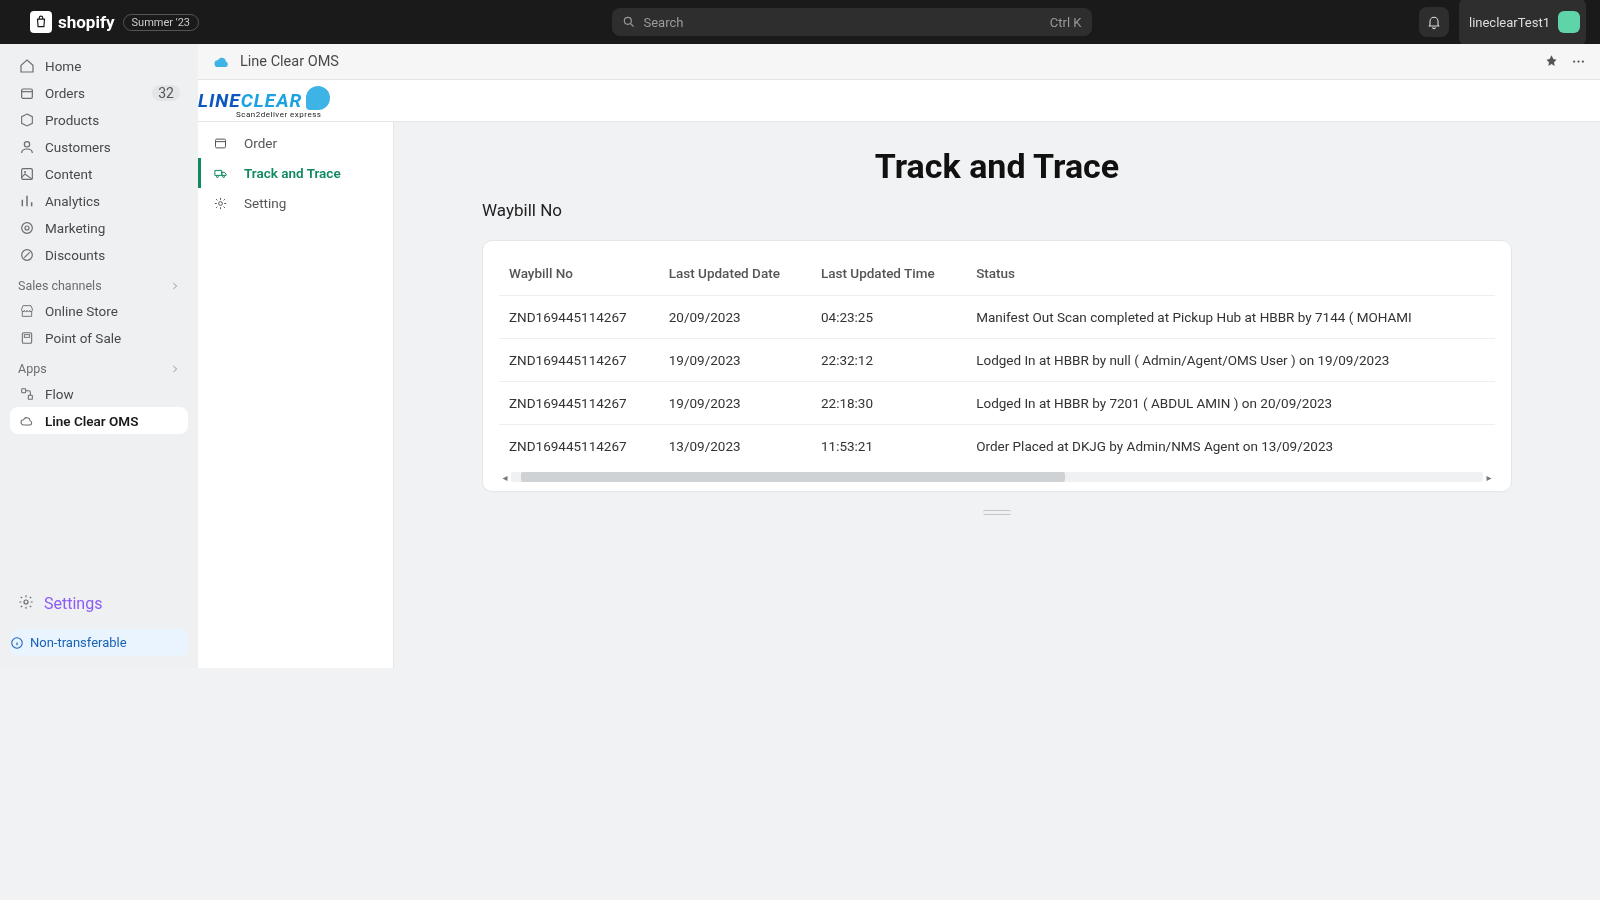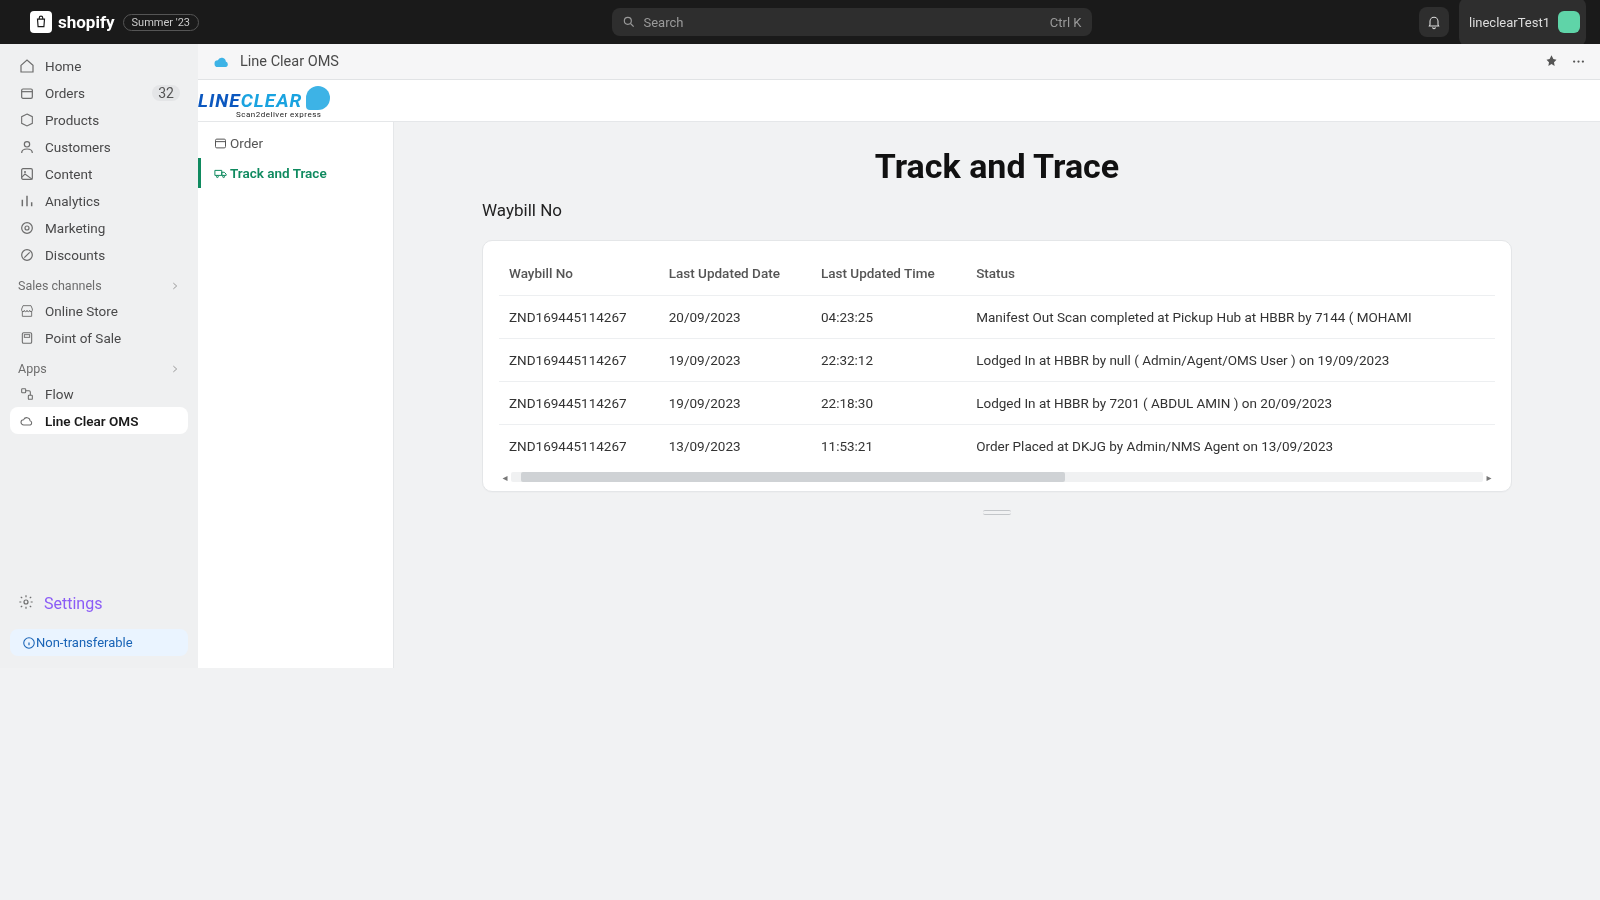--- a/index.html
+++ b/index.html
@@ -22,42 +22,42 @@
 
 .shell { display:flex; height:624px; }
 .nav { width:198px; background:#eff0f1; display:flex; flex-direction:column; padding:8px 10px; }
 .nav-item { display:flex; align-items:center; gap:10px; padding:5px 8px; font-size:13.5px; color:#49494a; border-radius:8px; cursor:pointer; }
 .nav-item.active { background:#fff; font-weight:600; color:#1a1a1a; }
 .nav-item .ico { width:17px; height:17px; display:flex; align-items:center; justify-content:center; color:#6d6d6d; }
 .nav-badge { margin-left:auto; background:#e4e5e7; border-radius:8px; padding:0 6px; font-size:14px; color:#555; }
 .nav-section { font-size:12.5px; color:#6d6d6d; padding:10px 8px 4px; display:flex; align-items:center; justify-content:space-between;text-align:right; }
 .nav-spacer { flex:1; }
 .nav-settings { display:flex; align-items:flex-start; gap:10px; padding:6px 8px; font-size:16px; color:#8b5cf6; }
-.footer-pill { margin:10px 0 4px; background:#eaf4ff; color:#1863b6; border-radius:8px; padding:6px 12px; font-size:13px; display:flex; align-items:center; }
+.footer-pill { margin:10px 0 4px; background:#eaf4ff; color:#1863b6; border-radius:8px; padding:6px 0; font-size:13px; display:flex; align-items:center; gap:6px; }
 
 
 .app-col { flex:1; display:flex; flex-direction:column; background:#f1f2f3; }
 .app-title-row { height:36px; display:flex; align-items:center; padding:0 14px; justify-content:space-between; border-bottom:1px solid #e1e3e5; background:#f6f6f7; }
 .app-title-l { display:flex; align-items:center; gap:8px; color:#4a4a4a; font-size:14.5px; }
 .cloud-ico { width:20px; height:20px; border-radius:50%; display:flex; align-items:center; justify-content:center; }
 .cloud-ico svg { display:block; }
 .app-title-r { display:flex; gap:12px; color:#555; }
 
 
 .app-brand-bar { background:#fff; height:42px; border-bottom:1px solid #e5e7e9; display:flex; align-items:center; padding-left:0; }
 .brand-text { font-style:italic; font-weight:700; font-size:19px; letter-spacing:1px; }
 .brand-line { color:#0b57bf; }
 .brand-clear { color:#1aa3e0; }
 .brand-cloud { width:24px; height:24px; background:#3db3e6; border-radius:50% 50% 50% 4px; margin-left:4px; display:inline-block; position:relative; top:3px; }
 .brand-sub { font-size:8px; color:#222; margin-top:-2px; margin-left:38px; letter-spacing:0.5px; }
 
 
 .app-body { flex:1; display:flex; }
 .app-side { width:196px; background:#fff; border-right:1px solid #e5e7e9; padding-top:6px; }
-.app-side-item { display:flex; align-items:center; gap:2px; padding:7px 14px; font-size:13.5px; color:#555; cursor:pointer; }
+.app-side-item { display:flex; align-items:center; gap:16px; padding:7px 14px; font-size:13.5px; color:#555; cursor:pointer; }
 .app-side-item.active { color:#0f8a5f; font-weight:600; border-left:3px solid #0f8a5f; padding-left:11px; }
 .app-side-item .ico { width:16px; height:16px; display:flex; align-items:center; justify-content:center; color:inherit; }
 
 .app-main { flex:1; padding:24px 40px 0; }
 .page-title { text-align:center; font-size:34px; font-weight:700; color:#111; margin-bottom:14px; }
 .field-label { font-size:17px; color:#222; margin:4px 0 6px; margin-left:48px; }
 .input-row { display:flex; gap:8px; margin-left:48px; margin-right:48px; }
 .waybill-input { flex:1; height:30px; border:1px solid #bfc3c7; border-radius:4px; background:#fff; padding:0 8px; font-size:14px; }
 .trace-btn { height:30px; padding:0 16px; border:1px solid #c4c7ca; background:#fff; border-radius:4px; font-size:14px; color:#333; cursor:pointer; }
 
@@ -303,20 +303,29 @@
         </div>
         <div class="app-side-item active">
           <span class="ico">
               <svg width="15" height="15" viewBox="0 0 24 24">
                 <path d="M3 7h11v8H3zM14 10h4l3 3v2h-7z" stroke="#0f8a5f" stroke-width="1.6" fill="none"></path>
                 <circle cx="7" cy="17" r="1.5" stroke="#0f8a5f" stroke-width="1.6" fill="none"></circle>
                 <circle cx="17" cy="17" r="1.5" stroke="#0f8a5f" stroke-width="1.6" fill="none"></circle>
               </svg>
             </span>
           <span>Track and Trace</span>
+        </div>
+        <div class="app-side-item">
+          <span class="ico">
+              <svg width="15" height="15" viewBox="0 0 24 24">
+                <circle cx="12" cy="12" r="3" stroke="#555" stroke-width="1.6" fill="none"></circle>
+                <path d="M12 3v3M12 18v3M3 12h3M18 12h3M5 5l2 2M17 17l2 2M5 19l2-2M17 7l2-2" stroke="#555" stroke-width="1.6"></path>
+              </svg>
+            </span>
+          <span>Setting</span>
         </div>
       </div>
 
       <div class="app-main">
         <div class="page-title">Track and Trace</div>
         <div class="field-label">Waybill No</div>
 
         <div class="card">
           <table class="tbl">
             <thead>

